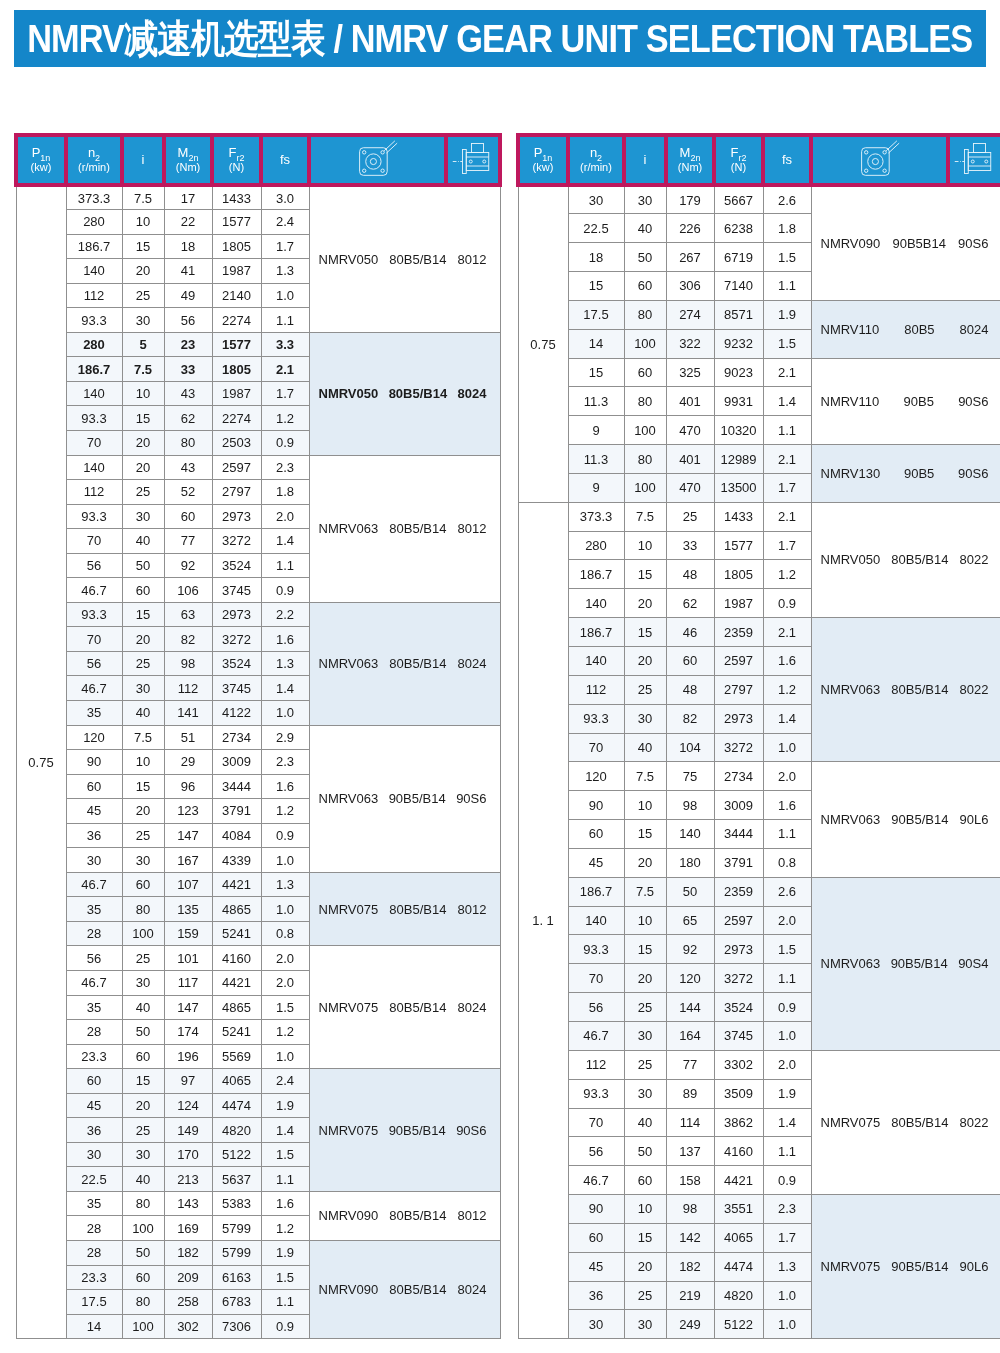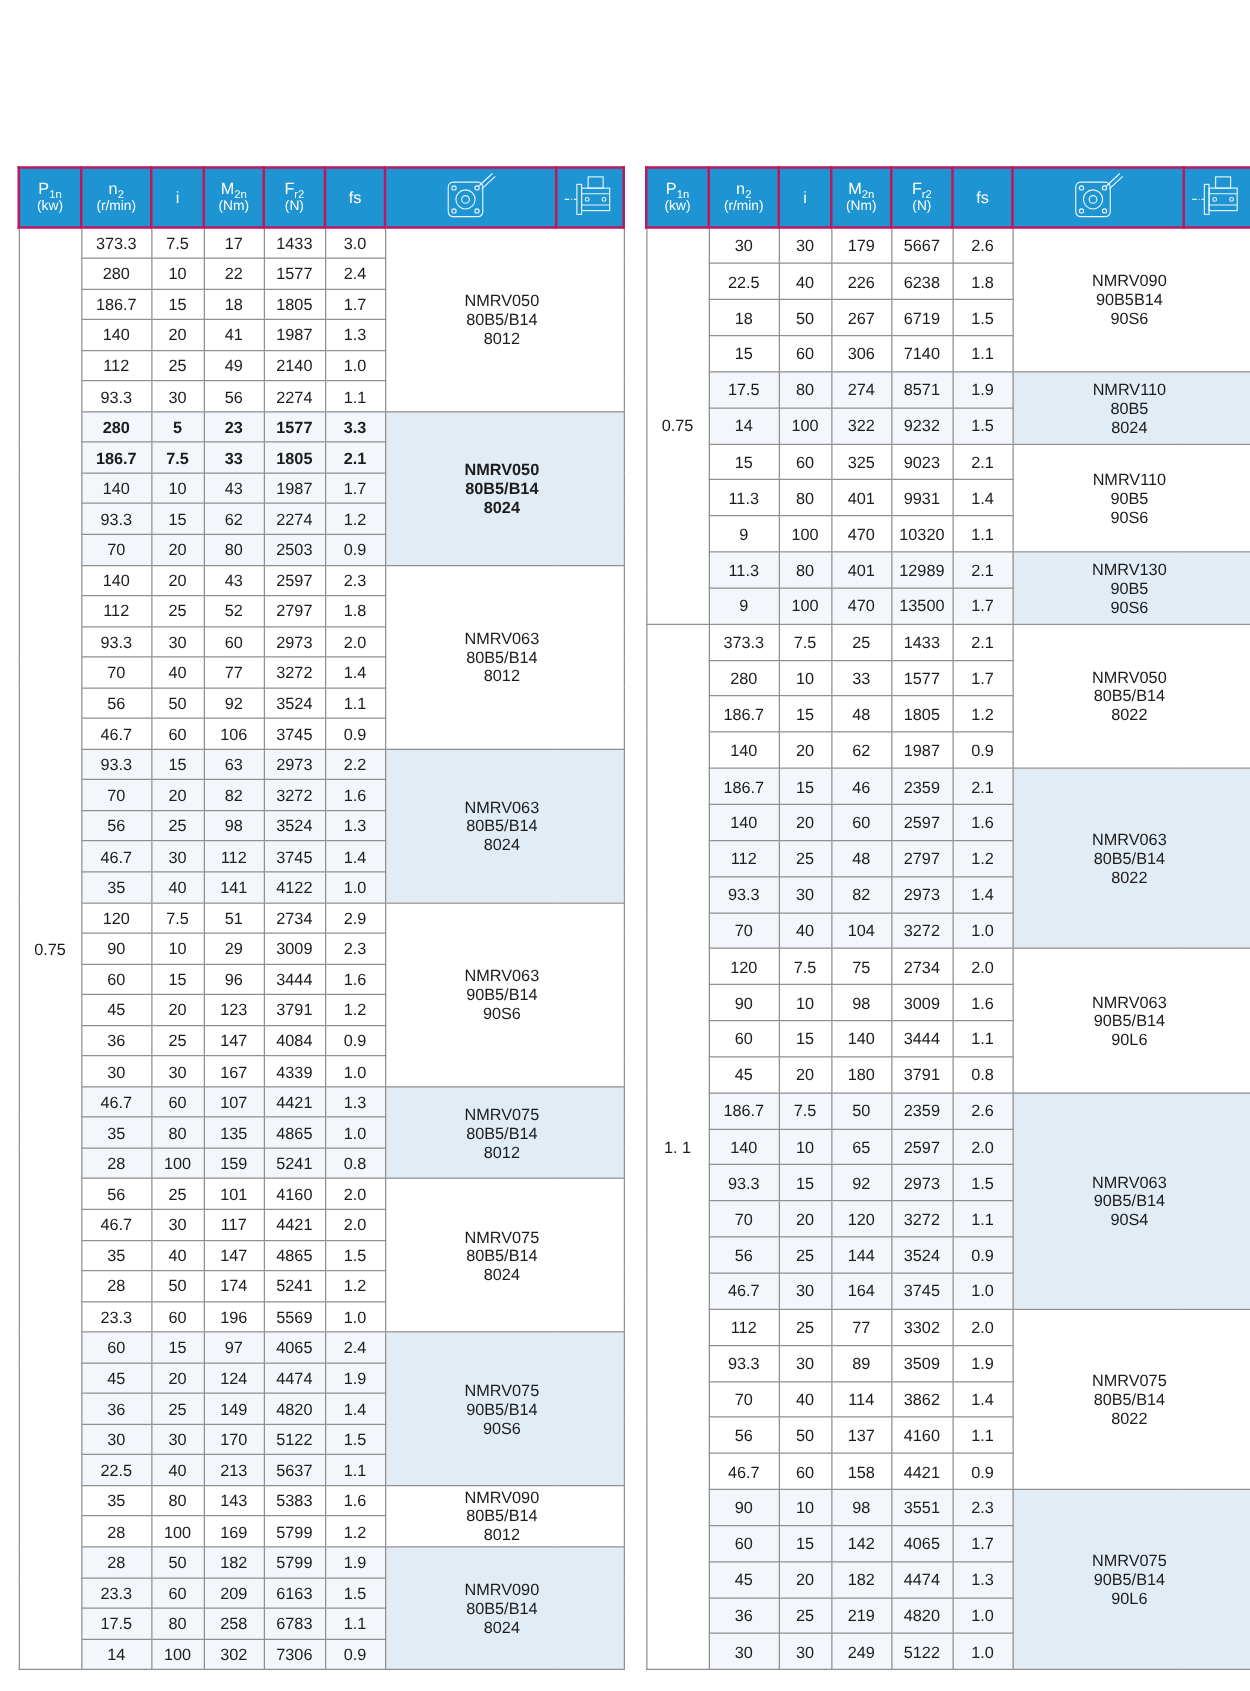--- a/index.html
+++ b/index.html
@@ -11,43 +11,46 @@
   #title-bar .t{display:inline-block;white-space:nowrap;color:#fff;font-weight:bold;
       font-size:39px;line-height:57px;padding-left:15px;letter-spacing:-1px;
       transform:scaleX(.88);transform-origin:0 50%;}
 
   
   table.sel{position:absolute;top:133px;width:484px;border-collapse:collapse;table-layout:fixed;}
   #tbl-left{left:14px;}
   #tbl-right{left:516px;}
 
   table.sel th{background:#1e95d2;color:#fff;font-weight:normal;font-size:13px;
-      border:2px solid #be185d;height:46px;padding:0;vertical-align:middle;text-align:center;line-height:1.15;}
+      border:4px solid #be185d;height:46px;padding:0;vertical-align:middle;text-align:center;line-height:1.15;}
   table.sel th sub{font-size:9px;line-height:0;}
   table.sel th .unit{font-size:11px;}
   table.sel th.icon-th svg{display:block;margin:0 auto;}
 
   table.sel td{border:1px solid #8f8f8f;font-size:13px;color:#1c1c1c;text-align:center;
       padding:0;background:#fff;vertical-align:middle;}
   #tbl-left tbody tr{height:24.55px;}
   #tbl-right tbody tr{height:28.85px;}
 
   td.p-cell{background:#fff !important;font-size:14px;}
   td.model-cell{text-align:left;}
-  .model-wrap{display:flex;justify-content:space-between;align-items:center;padding:0 13px 0 9px;flex-direction:column;}
+  .model-wrap{display:flex;justify-content:space-between;align-items:center;padding:0 13px 0 9px;}
   .model-wrap span{white-space:nowrap;}
   tr.shaded td{background:#f3f7fb;}
   tr.shaded td.model-cell, td.model-cell.shaded{background:#e2ecf5;}
   tr.bold td{font-weight:bold;}
 </style>
 </head>
 <body>
 
 <div id="page">
 
+  <div id="title-bar">
+    <span class="t">NMRV减速机选型表 / NMRV GEAR UNIT SELECTION TABLES</span>
+  </div>
 
   <table class="sel" id="tbl-left">
     <colgroup>
       <col style="width:50px">
         <col style="width:56px">
         <col style="width:42px">
       <col style="width:48px">
         <col style="width:49px">
         <col style="width:48px">
       <col style="width:137px">

